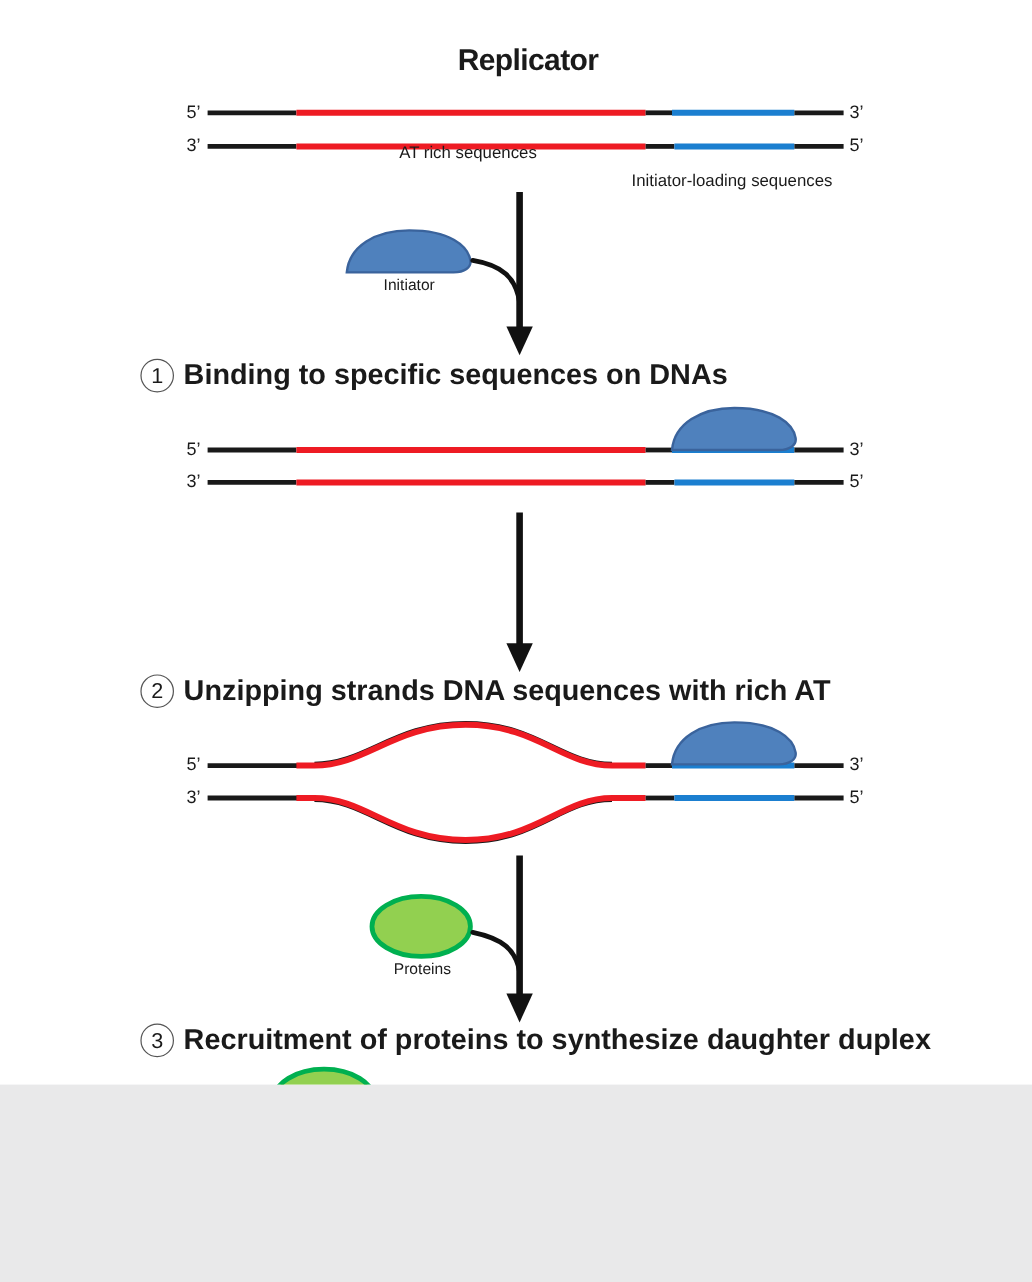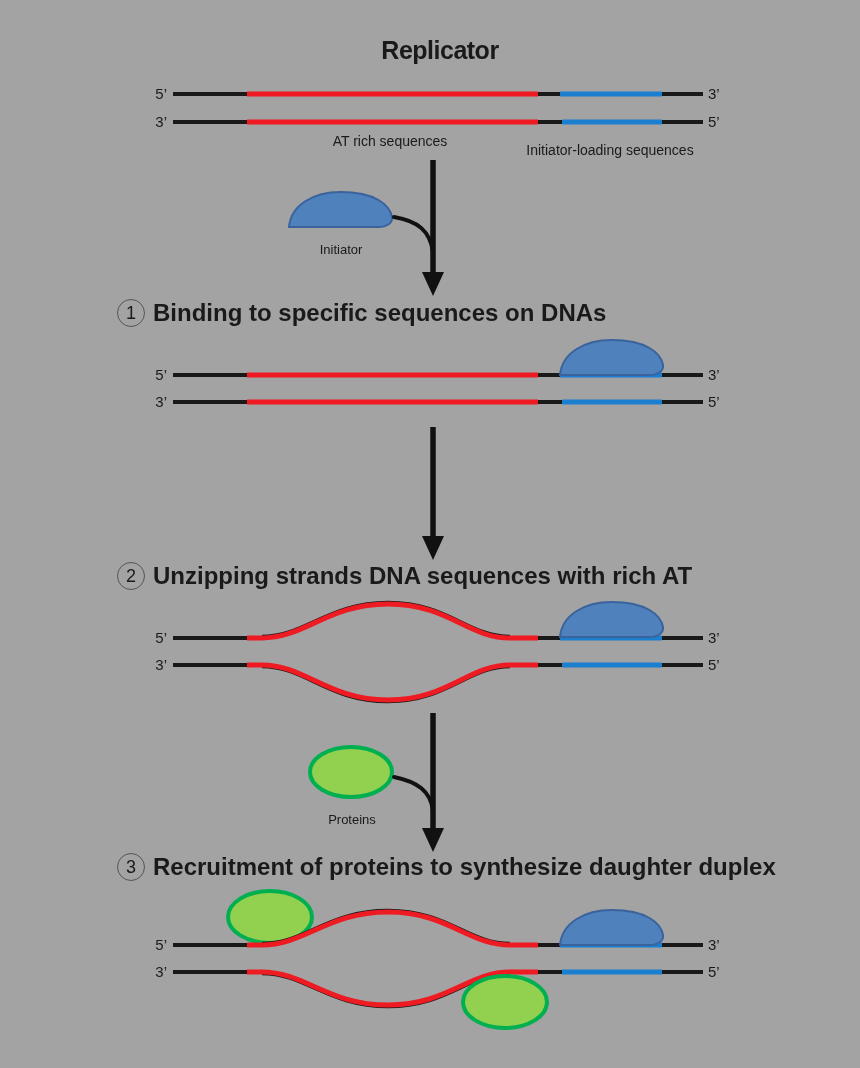--- a/index.html
+++ b/index.html
@@ -1,29 +1,29 @@
 <!DOCTYPE html>
 <html><head>
 <meta charset="utf-8">
 <style>
   html,body{margin:0;padding:0;background:#e9e9ea;}
   .canvas{
-    position:relative;width:860px;height:1068px;background:#a3a3a3;
+    position:relative;width:860px;height:904px;background:#ffffff;
     font-family:"Liberation Sans",sans-serif;color:#1a1a1a;overflow:hidden;
   }
   .abs{position:absolute;}
   .title{
     left:330px;top:36px;width:220px;text-align:center;
     font-size:25px;font-weight:bold;letter-spacing:-0.5px;
   }
   .plab{font-size:15px;width:30px;}
   .plab.left{left:137px;text-align:right;}
   .plab.right{left:708px;text-align:left;}
   .seglab{font-size:14px;text-align:center;}
-  .mollab{font-size:13px;text-align:center;margin-top:12px;}
+  .mollab{font-size:13px;text-align:center;}
   .step{
     display:flex;align-items:center;gap:8px;left:117px;height:28px;
   }
   .stepnum{
     width:28px;height:28px;border:1.4px solid #555;border-radius:50%;
     display:flex;align-items:center;justify-content:center;
     font-size:18px;flex:0 0 auto;box-sizing:border-box;background:transparent;
   }
   .steptext{font-size:24px;white-space:nowrap;line-height:28px;font-weight:bold;}
   svg{position:absolute;left:0;top:0;}
@@ -122,21 +122,21 @@
     </g>
   </svg>
 
   <div class="abs title">Replicator</div>
 
   <span class="abs plab left" style="top:85px">5’</span>
   <span class="abs plab right" style="top:85px">3’</span>
   <span class="abs plab left" style="top:113px">3’</span>
   <span class="abs plab right" style="top:113px">5’</span>
 
-  <span class="abs seglab" style="left:300px;top:133px;width:180px">AT rich sequences</span>
+  <span class="abs seglab" style="left:300px;top:119px;width:180px">AT rich sequences</span>
   <span class="abs seglab" style="left:505px;top:142px;width:210px">Initiator-loading sequences</span>
 
   <span class="abs mollab" style="left:300px;top:230px;width:82px">Initiator</span>
 
   <div class="abs step" style="top:299px">
     <span class="stepnum">1</span>
     <span class="steptext">Binding to specific sequences on DNAs</span>
   </div>
 
   <span class="abs plab left" style="top:366px">5’</span>

